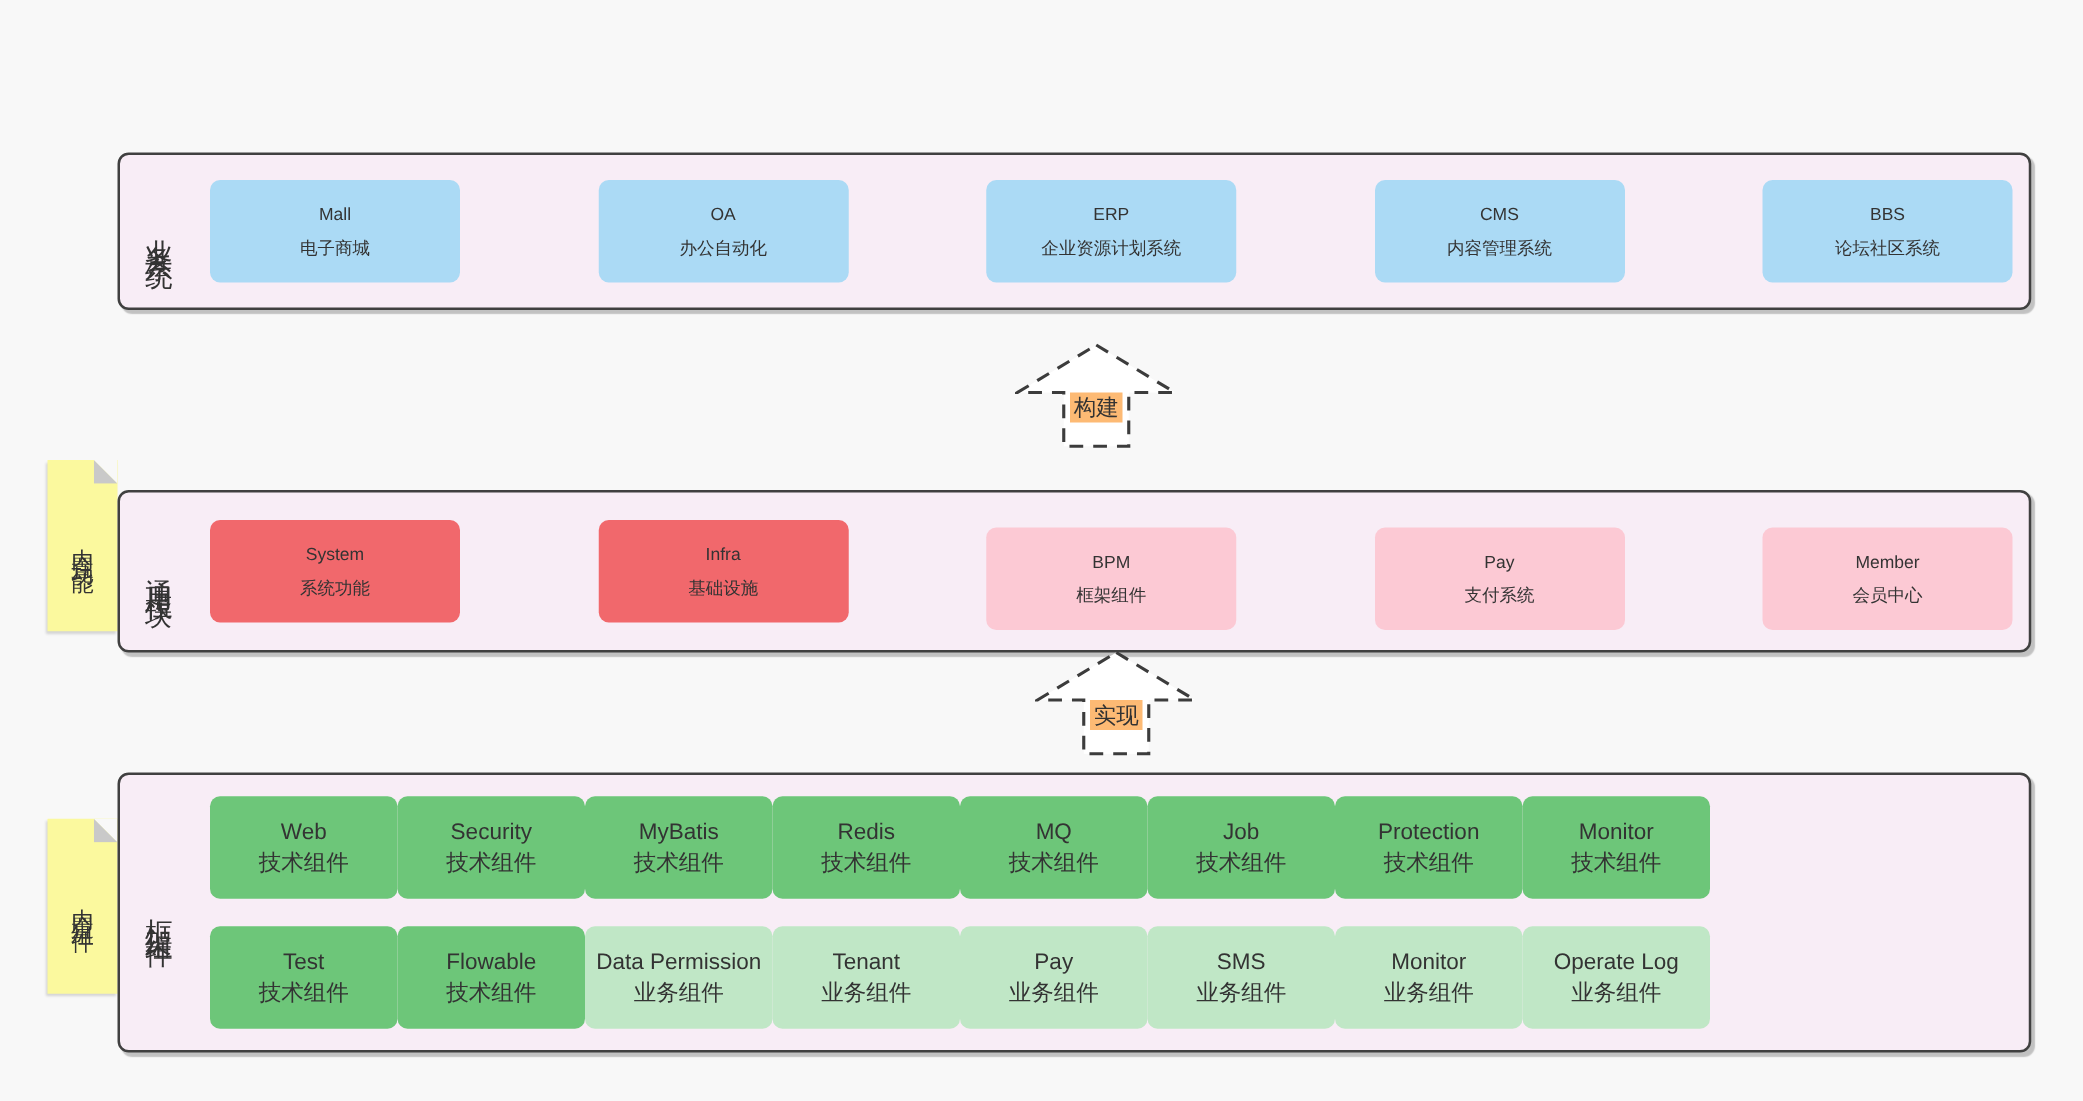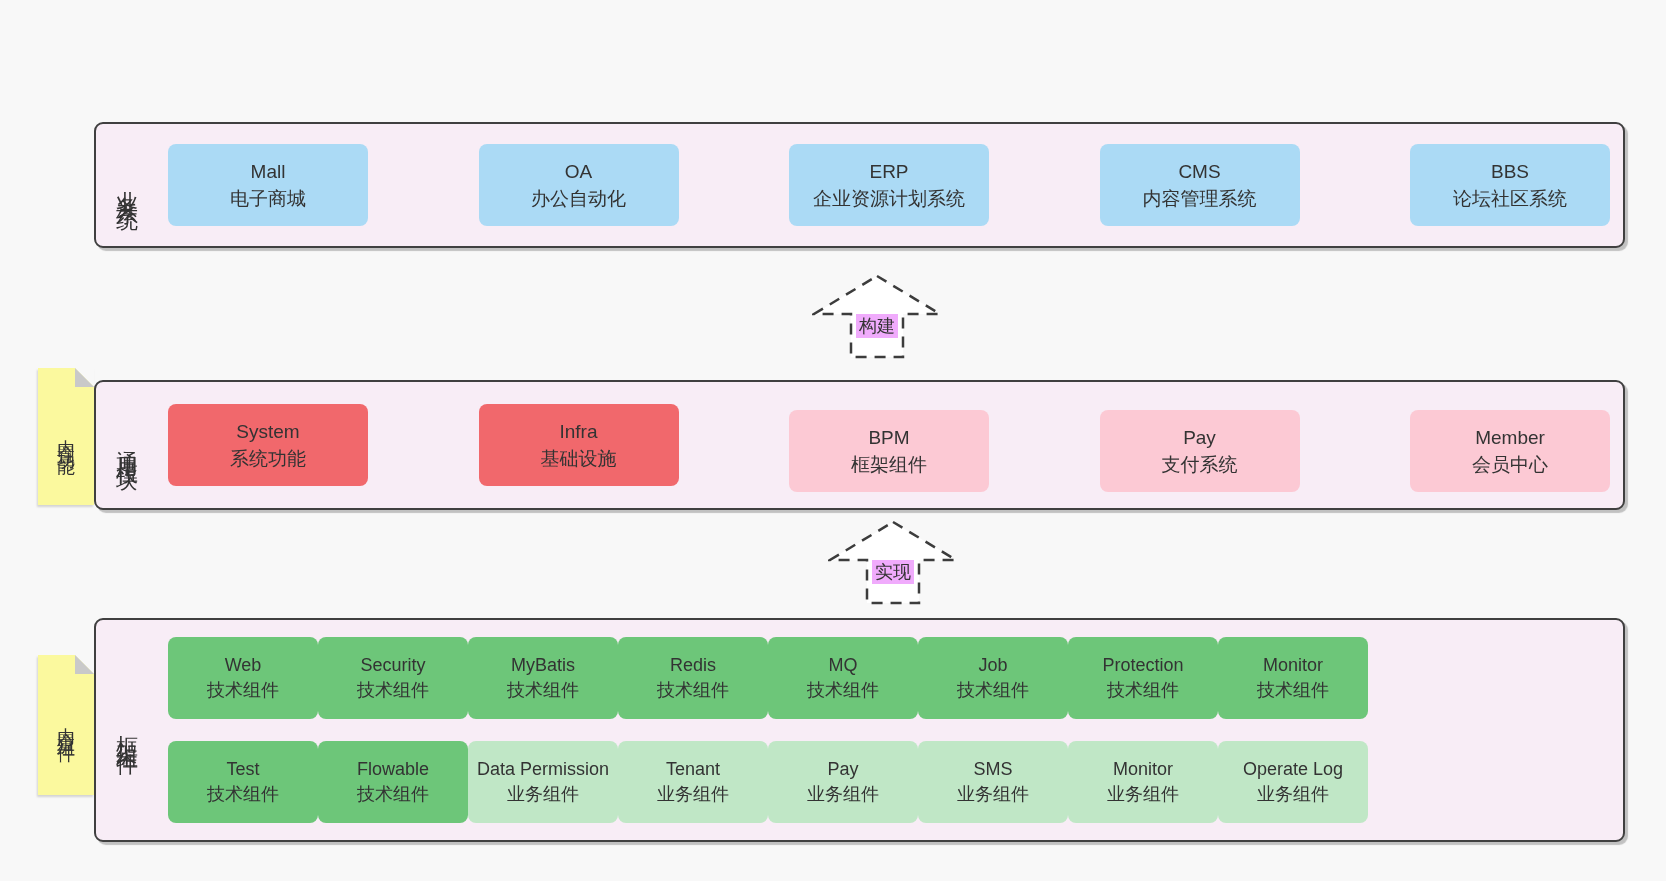--- a/index.html
+++ b/index.html
@@ -26,21 +26,21 @@
     padding:0 13px 0 26px;
   }
   .rows{
     flex:1;display:flex;flex-direction:column;justify-content:center;
     gap:22px;padding:0 13px 0 26px;
   }
   .row{display:flex;justify-content:flex-start;}
   .box{
     border-radius:8px;display:flex;flex-direction:column;
     align-items:center;justify-content:center;text-align:center;
-    font-size:19px;line-height:27px;color:#333;box-sizing:border-box;padding:0 6px;
+    font-size:14px;line-height:27px;color:#333;box-sizing:border-box;padding:0 6px;
   }
   .box-lg{width:200px;height:82px;}
   .box-sm{width:150px;height:82px;font-size:18px;line-height:25px;}
   .v-blue{background:#abdaf5;}
   .v-red{background:#f1686c;}
   .v-pink{background:#fcc9d4;margin-top:12px;}
   .v-green{background:#6dc679;}
   .v-lightgreen{background:#c0e7c6;}
   
   .sticky{
@@ -58,21 +58,21 @@
   }
   .sticky-label{
     writing-mode:vertical-lr;text-orientation:upright;
     font-size:18px;letter-spacing:6px;color:#333;margin:auto;white-space:nowrap;
   }
   
   .arrow{position:absolute;width:130px;height:85px;z-index:3;}
   .arrow svg{display:block;}
   .arrow-label{
     position:absolute;left:50%;top:40px;transform:translateX(-50%);
-    background:#f0abfc;padding:0 3px;font-size:18px;color:#333;white-space:nowrap;
+    background:#fdba74;padding:0 3px;font-size:18px;color:#333;white-space:nowrap;
   }
 </style>
 </head>
 <body>
 
 <div class="sticky" style="top:368px;height:137px;">
   <div class="sticky-label">内置功能</div>
 </div>
 <div class="sticky" style="top:655px;height:140px;">
   <div class="sticky-label">内置组件</div>
@@ -104,21 +104,21 @@
   </div>
 </div>
 
 <div class="arrow" style="left:812px;top:274px;">
   <svg width="130" height="85" viewBox="0 0 130 85">
     <path d="M65 2 L128 40 L91 40 L91 83 L39 83 L39 40 L2 40 Z" fill="#ffffff" stroke="#3c3c3c" stroke-width="2.5" stroke-dasharray="11 8"></path>
   </svg>
   <div class="arrow-label">构建</div>
 </div>
 
-<div class="layer" style="top:380px;height:130px;">
+<div class="layer" style="top:392px;height:130px;">
   <div class="layer-label">通用模块</div>
   <div class="boxes">
     <div class="box box-lg v-red">
       <div>System</div>
       <div>系统功能</div>
     </div>
     <div class="box box-lg v-red">
       <div>Infra</div>
       <div>基础设施</div>
     </div>

